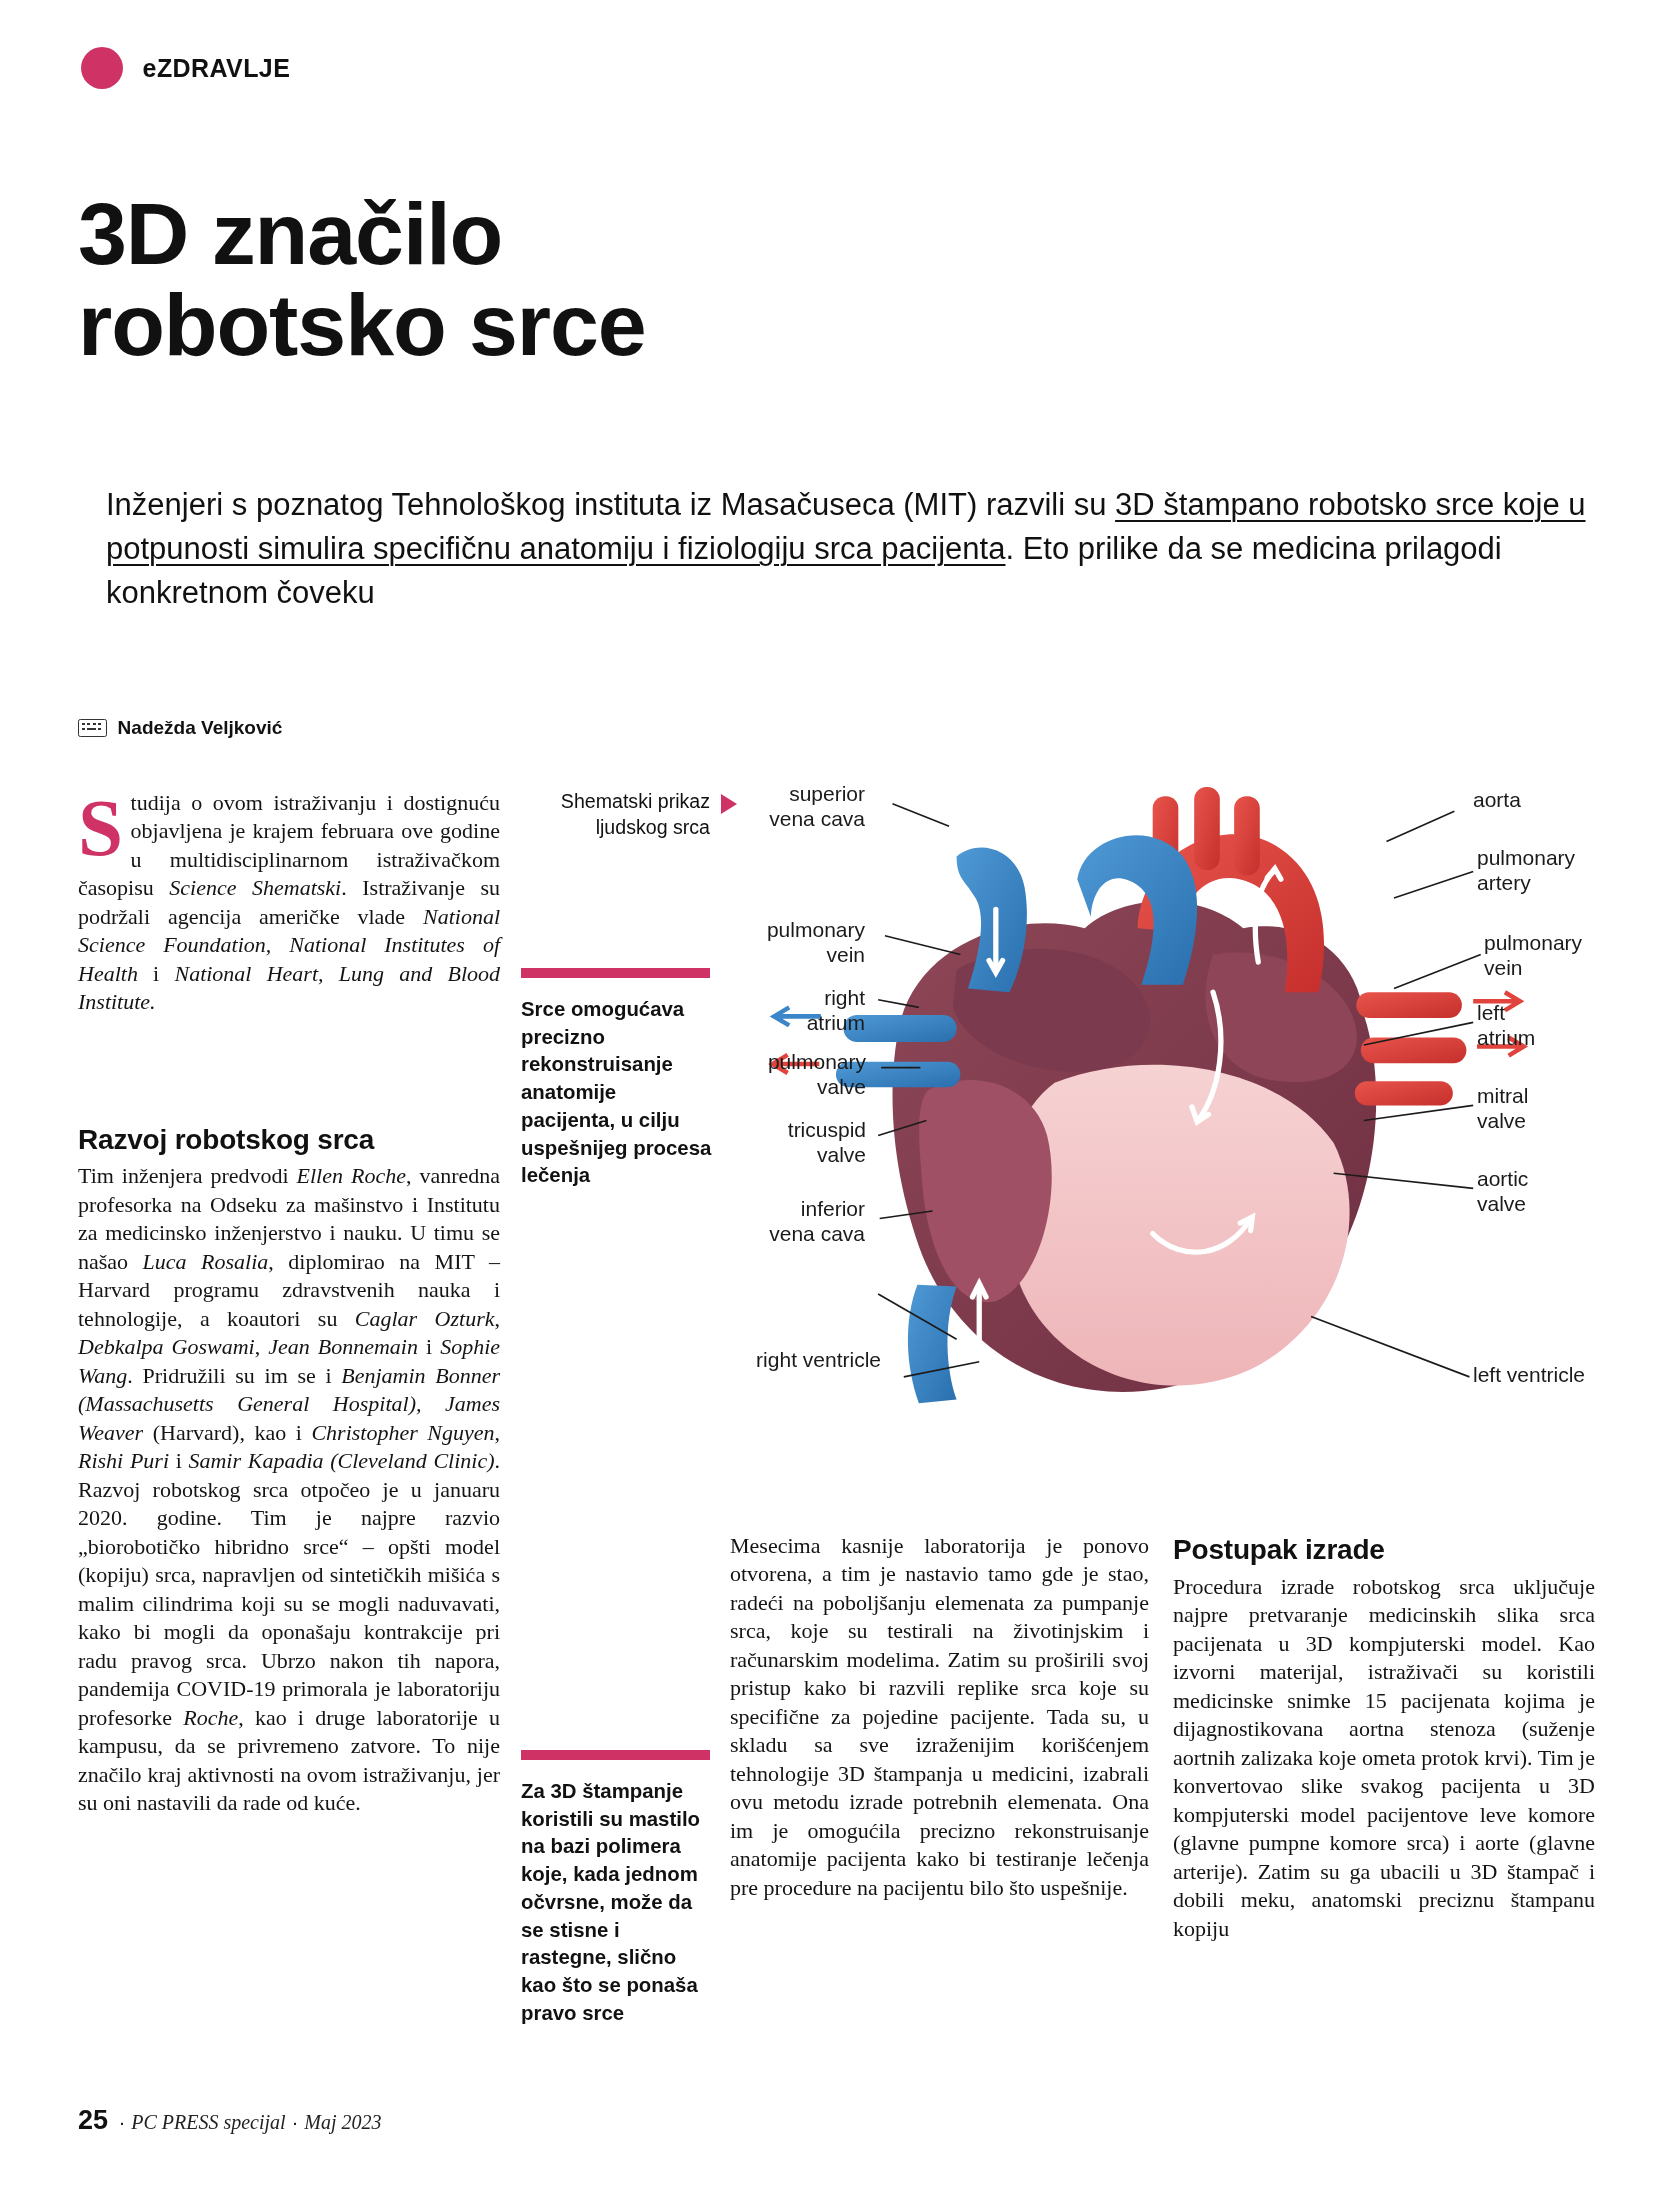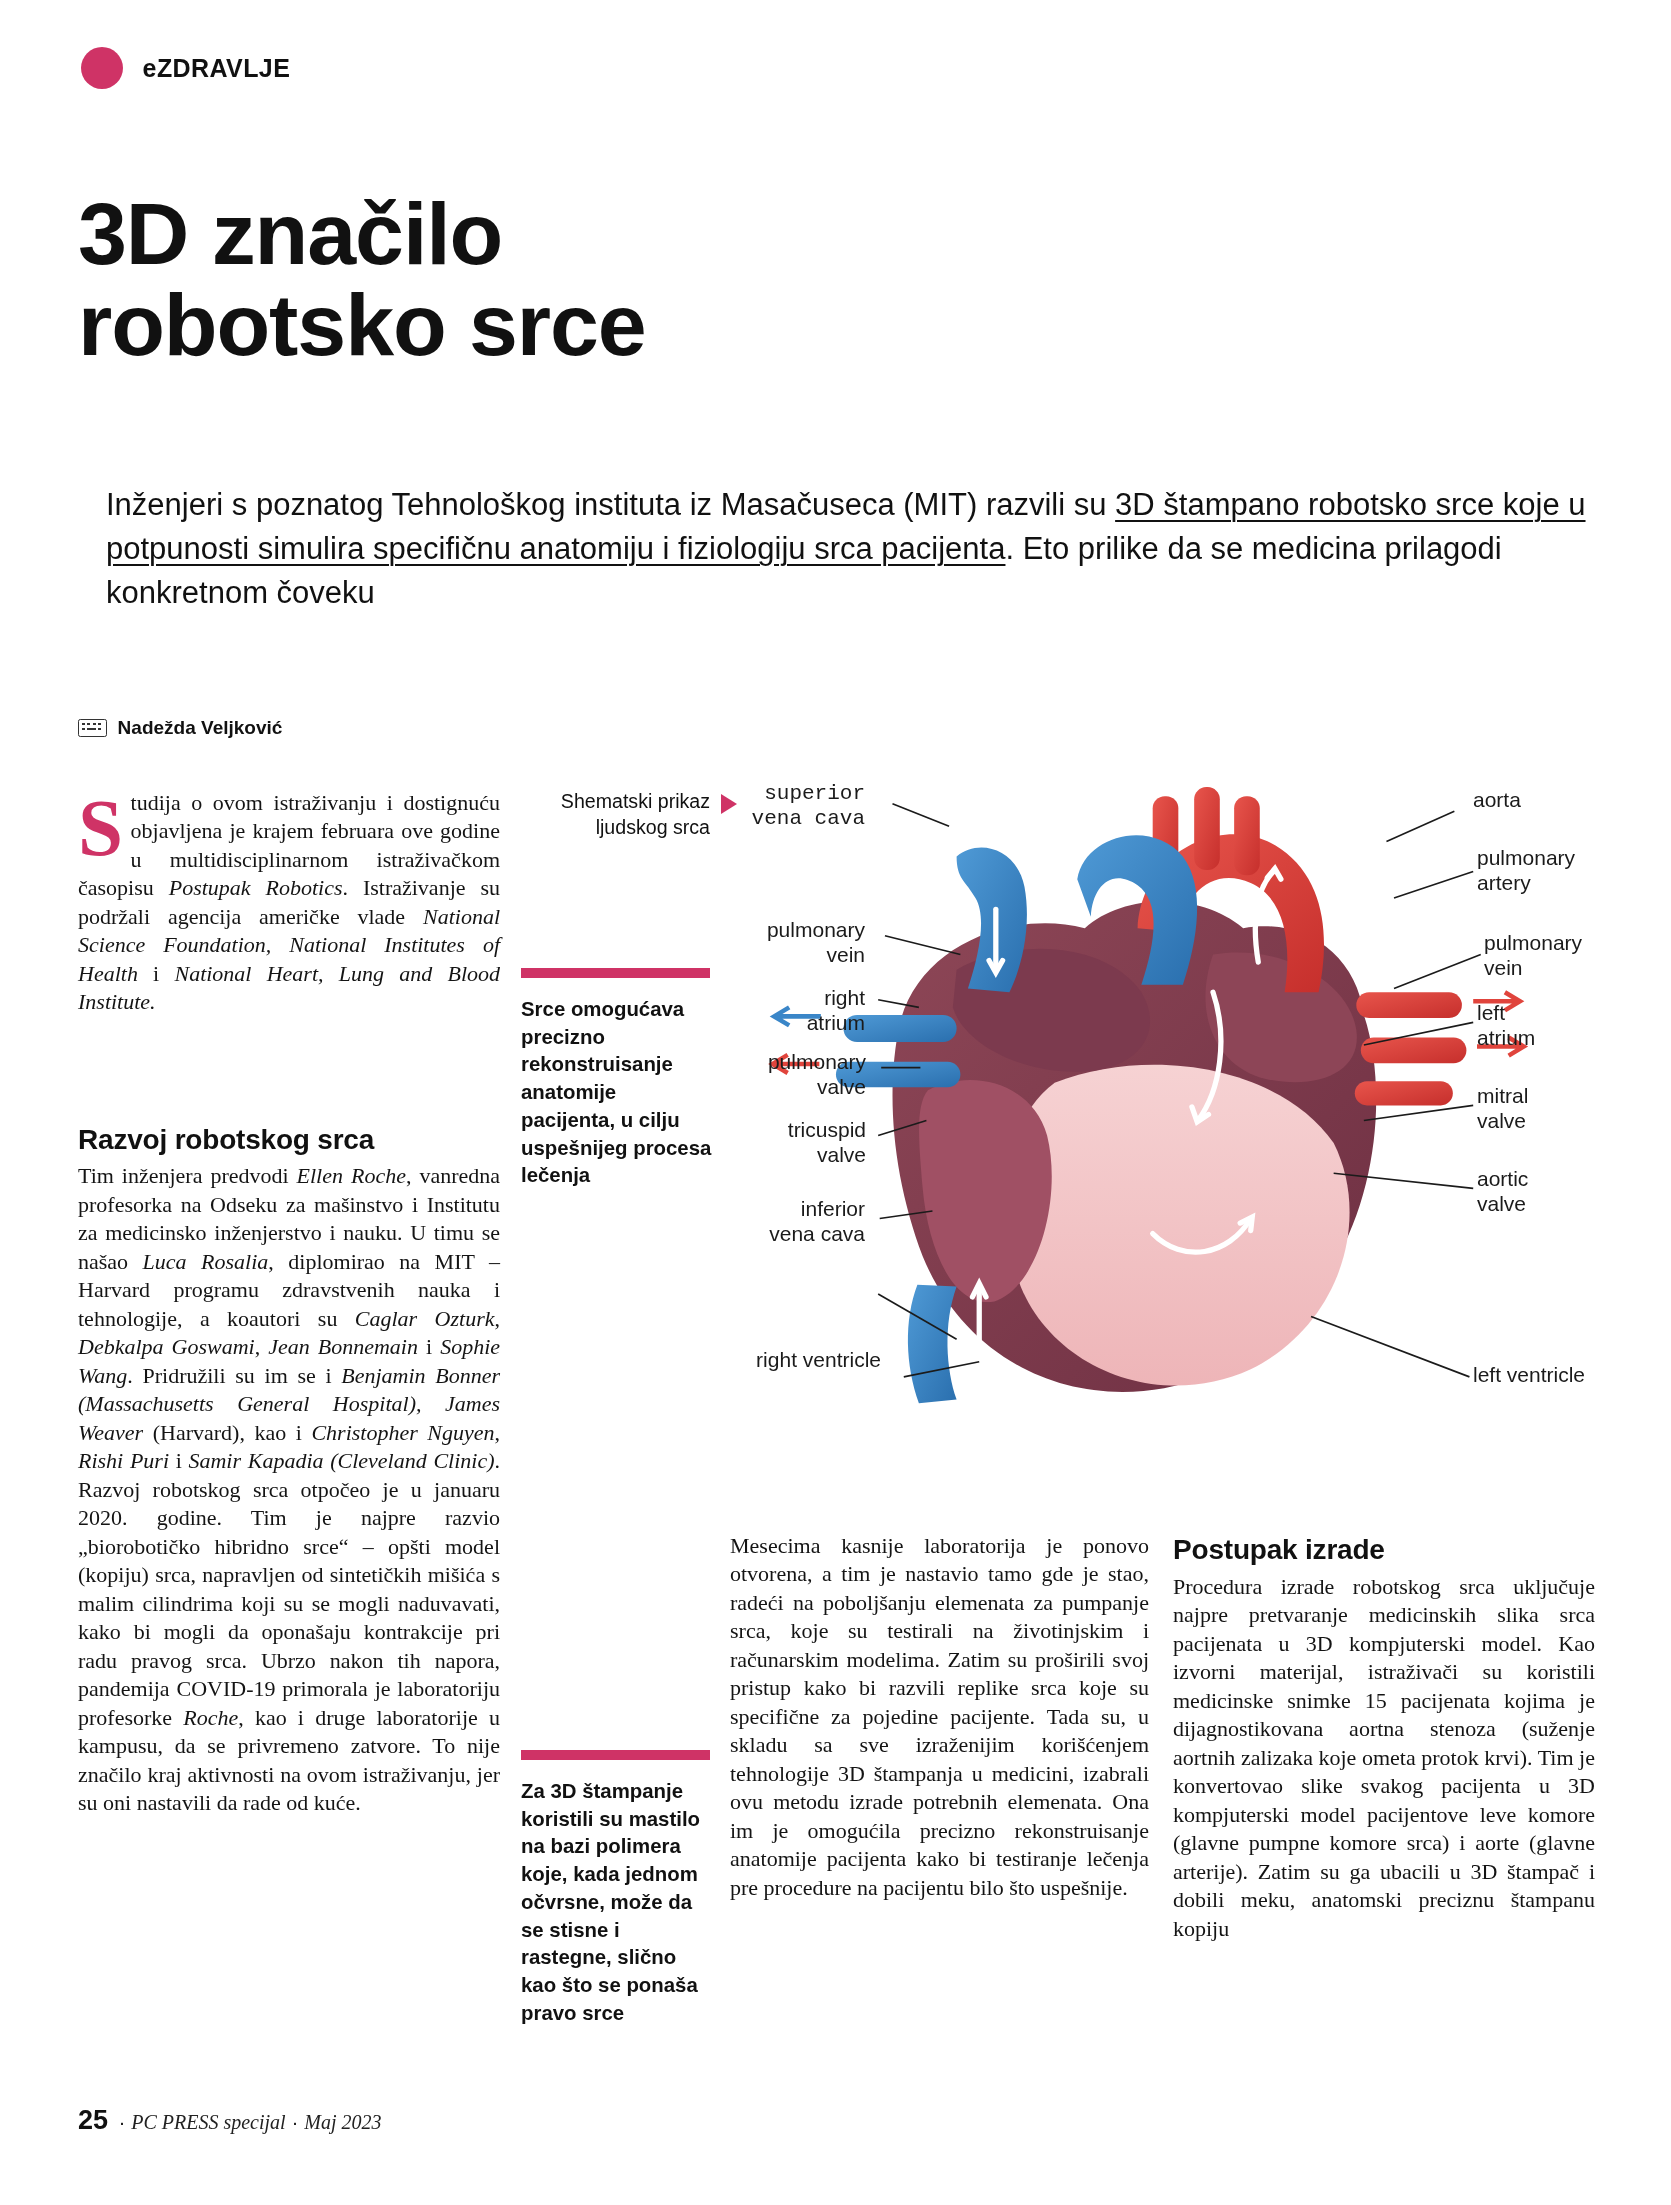--- a/index.html
+++ b/index.html
@@ -258,21 +258,21 @@
     <span>Inženjeri s poznatog Tehnološkog instituta iz Masačuseca (MIT) razvili su </span><span class="u">3D štampano robotsko srce koje u potpunosti simulira specifičnu anatomiju i fiziologiju srca pacijenta</span><span>. Eto prilike da se medicina prilagodi konkretnom čoveku</span>
   </div>
 
   <div class="byline">
     <span class="kbd-icon"></span>
     <span>Nadežda Veljković</span>
   </div>
 
   <div class="col col1">
     <span class="dropcap">S</span>
-    <p>tudija o ovom istraživanju i dostignuću objavljena je krajem februara ove godine u multidisciplinarnom istraživačkom časopisu <i>Postupak Robotics</i>. Istraživanje su podržali agencija američke vlade <i>National Science Foundation, National Institutes of Health</i> i <i>National Heart, Lung and Blood Institute.</i></p>
+    <p>tudija o ovom istraživanju i dostignuću objavljena je krajem februara ove godine u multidisciplinarnom istraživačkom časopisu <i>Science Shematski</i>. Istraživanje su podržali agencija američke vlade <i>National Science Foundation, National Institutes of Health</i> i <i>National Heart, Lung and Blood Institute.</i></p>
   </div>
 
   <div class="col col1b">
     <div class="subhead">Razvoj robotskog srca</div>
     <p>Tim inženjera predvodi <i>Ellen Roche</i>, vanredna profesorka na Odseku za mašinstvo i Institutu za medicinsko inženjerstvo i nauku. U timu se našao <i>Luca Rosalia</i>, diplomirao na MIT – Harvard programu zdravstvenih nauka i tehnologije, a koautori su <i>Caglar Ozturk</i>, <i>Debkalpa Goswami</i>, <i>Jean Bonnemain</i> i <i>Sophie Wang</i>. Pridružili su im se i <i>Benjamin Bonner (Massachusetts General Hospital), James Weaver</i> (Harvard), kao i <i>Christopher Nguyen</i>, <i>Rishi Puri</i> i <i>Samir Kapadia (Cleveland Clinic)</i>. Razvoj robotskog srca otpočeo je u januaru 2020. godine. Tim je najpre razvio „biorobotičko hibridno srce“ – opšti model (kopiju) srca, napravljen od sintetičkih mišića s malim cilindrima koji su se mogli naduvavati, kako bi mogli da oponašaju kontrakcije pri radu pravog srca. Ubrzo nakon tih napora, pandemija COVID-19 primorala je laboratoriju profesorke <i>Roche</i>, kao i druge laboratorije u kampusu, da se privremeno zatvore. To nije značilo kraj aktivnosti na ovom istraživanju, jer su oni nastavili da rade od kuće.</p>
   </div>
 
   <div class="caption">Shematski prikaz ljudskog srca</div>
   <div class="caption-arrow"></div>
 
@@ -377,21 +377,21 @@
         <path d="M960 60 L870 100"></path>
         <path d="M985 140 L880 175"></path>
         <path d="M995 250 L880 295"></path>
         <path d="M985 340 L840 370"></path>
         <path d="M985 450 L840 470"></path>
         <path d="M985 560 L800 540"></path>
         <path d="M980 810 L770 730"></path>
       </g>
     </svg>
 
-    <span class="lbl r" style="left:-91px; top:15px; width:226px;font-family:Liberation Mono, monospace;">superior<br>vena cava</span>
+    <span class="lbl r" style="left:-91px; top:15px; width:226px;">superior<br>vena cava</span>
     <span class="lbl r" style="left:-106px; top:151px; width:241px;">pulmonary<br>vein</span>
     <span class="lbl r" style="left:-91px; top:219px; width:226px;">right<br>atrium</span>
     <span class="lbl r" style="left:-113px; top:283px; width:249px;">pulmonary<br>valve</span>
     <span class="lbl r" style="left:-113px; top:351px; width:249px;">tricuspid<br>valve</span>
     <span class="lbl r" style="left:-106px; top:430px; width:241px;">inferior<br>vena cava</span>
     <span class="lbl r" style="left:-136px; top:581px; width:287px;">right ventricle</span>
 
     <span class="lbl" style="left:743px; top:21px;">aorta</span>
     <span class="lbl" style="left:747px; top:79px;">pulmonary<br>artery</span>
     <span class="lbl" style="left:754px; top:164px;">pulmonary<br>vein</span>

